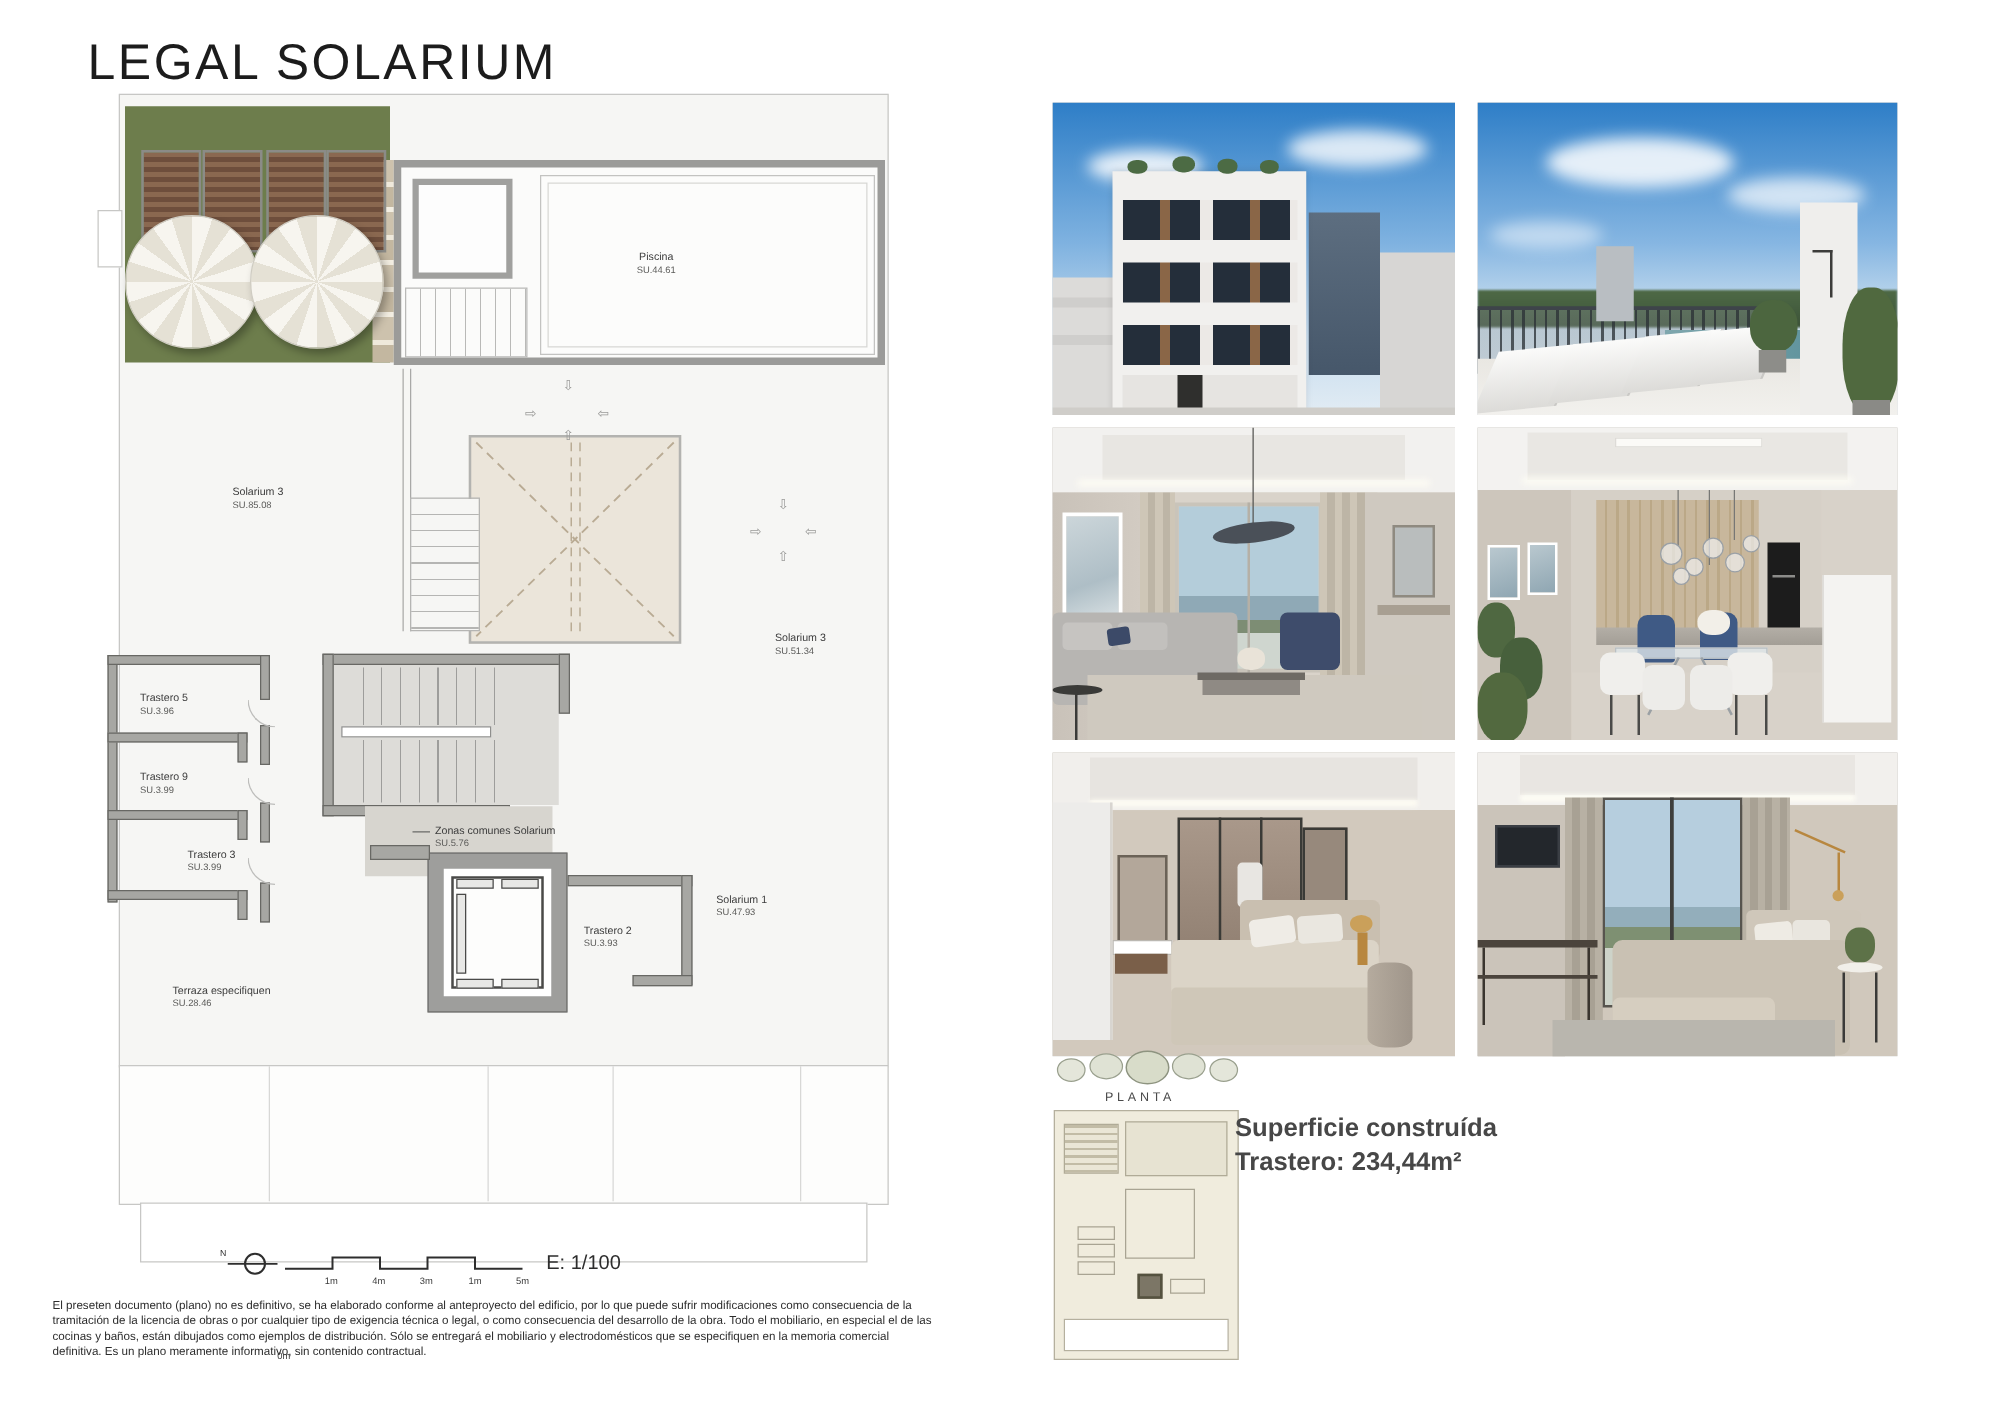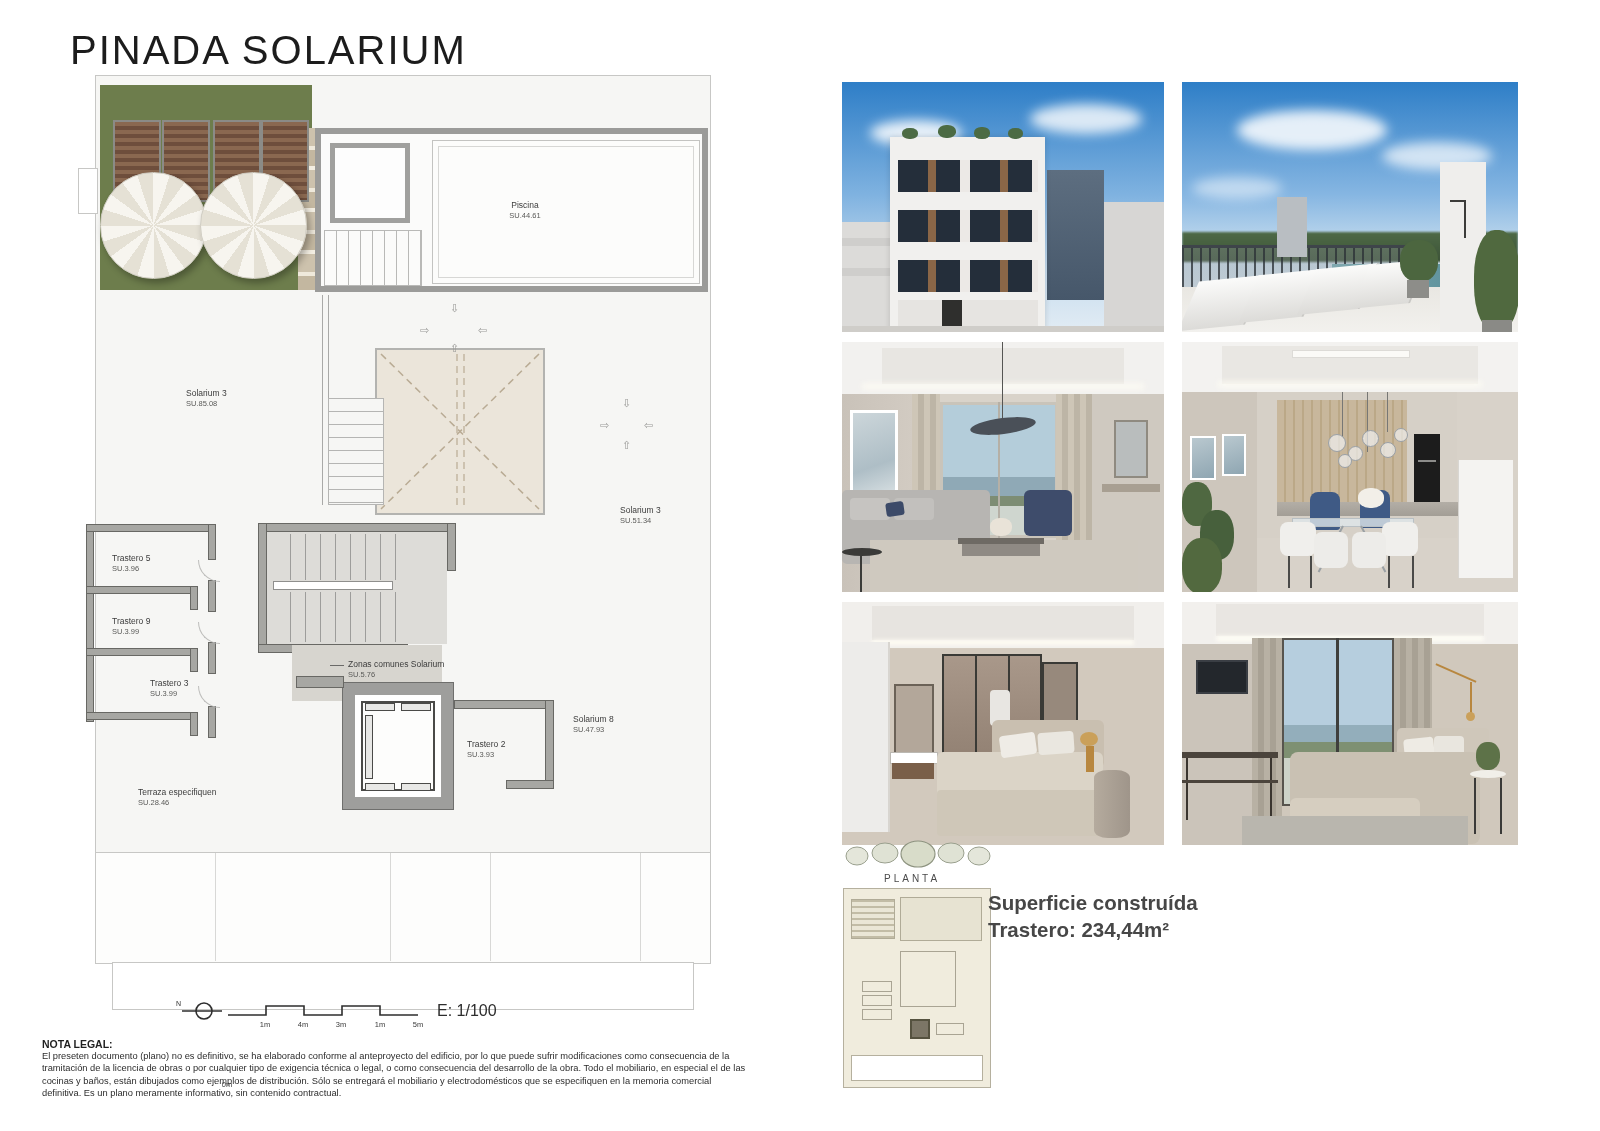--- a/index.html
+++ b/index.html
@@ -24,21 +24,21 @@
   .ratio{font-size:16px;color:#2d2d2d;}
   .pinada{font-size:10px;letter-spacing:3px;color:#4a4a4a;}
   
   .ph{position:absolute;overflow:hidden;background:#cfcfcd;}
   .cloud{background:#ffffff;border-radius:50%;filter:blur(6px);}
   .blob{border-radius:45%;}
 </style>
 </head>
 <body>
 
-<div class="a title" style="left:70px;top:28px;">PINADA SOLARIUM</div>
+<div class="a title" style="left:70px;top:28px;">LEGAL SOLARIUM</div>
 
 <div class="a" style="left:0;top:0;width:780px;height:1131px;">
 
   <div class="a outline deck" style="left:95px;top:75px;width:614px;height:777px;"></div>
   <div class="a outline" style="left:95px;top:852px;width:614px;height:110px;background:#fdfdfc;"></div>
   <div class="a outline" style="left:112px;top:962px;width:580px;height:46px;background:#ffffff;"></div>
   <div class="a outline" style="left:78px;top:168px;width:18px;height:44px;background:#fff;"></div>
 
   <div class="a" style="left:215px;top:853px;width:1px;height:108px;background:#d8d8d6;"></div>
   <div class="a" style="left:390px;top:853px;width:1px;height:108px;background:#d8d8d6;"></div>
@@ -157,21 +157,21 @@
     <div class="a" style="left:58px;top:100px;width:28px;height:6px;border:1px solid #4a4a48;background:#e8e8e6;"></div>
     <div class="a" style="left:22px;top:32px;width:6px;height:62px;border:1px solid #4a4a48;background:#e8e8e6;"></div>
   </div>
 
   <div class="a wall" style="left:296px;top:676px;width:48px;height:12px;"></div>
   <div class="a wall" style="left:454px;top:700px;width:100px;height:9px;"></div>
   <div class="a wall" style="left:545px;top:700px;width:9px;height:88px;"></div>
   <div class="a wall" style="left:506px;top:780px;width:48px;height:9px;"></div>
 
   <div class="a rlabel" style="left:573px;top:714px;">
-    <span>Solarium 8</span>
+    <span>Solarium 1</span>
     <span class="rarea">SU.47.93</span>
   </div>
   <div class="a rlabel" style="left:467px;top:739px;">
     <span>Trastero 2</span>
     <span class="rarea">SU.3.93</span>
   </div>
   <div class="a rlabel" style="left:138px;top:787px;">
     <span>Terraza especifiquen</span>
     <span class="rarea">SU.28.46</span>
   </div>
@@ -187,21 +187,20 @@
   <div class="a tick" style="left:215px;top:1080px;">0m</div>
   <div class="a tick" style="left:253px;top:1020px;">1m</div>
   <div class="a tick" style="left:291px;top:1020px;">4m</div>
   <div class="a tick" style="left:329px;top:1020px;">3m</div>
   <div class="a tick" style="left:368px;top:1020px;">1m</div>
   <div class="a tick" style="left:406px;top:1020px;">5m</div>
   <div class="a ratio" style="left:437px;top:1002px;">E: 1/100</div>
 </div>
 
 <div class="a" style="left:42px;top:1038px;">
-  <div class="legal-h">NOTA LEGAL:</div>
   <div class="legal-b">El preseten documento (plano) no es definitivo, se ha elaborado conforme al anteproyecto del edificio, por lo que puede sufrir modificaciones como consecuencia de la tramitación de la licencia de obras o por cualquier tipo de exigencia técnica o legal, o como consecuencia del desarrollo de la obra. Todo el mobiliario, en especial el de las cocinas y baños, están dibujados como ejemplos de distribución. Sólo se entregará el mobiliario y electrodomésticos que se especifiquen en la memoria comercial definitiva. Es un plano meramente informativo, sin contenido contractual.</div>
 </div>
 
 <div class="ph" style="left:842px;top:82px;width:322px;height:250px;">
   <div class="a" style="left:0;top:0;right:0;bottom:0;background:linear-gradient(180deg,#2e7ec7 0%,#7fb2e0 45%,#c6dcee 75%,#e2ecf4 100%);"></div>
   <div class="a cloud" style="left:28px;top:38px;width:92px;height:26px;opacity:.85;"></div>
   <div class="a cloud" style="left:188px;top:22px;width:112px;height:30px;opacity:.8;"></div>
   <div class="a cloud" style="left:118px;top:92px;width:72px;height:20px;opacity:.55;"></div>
   <div class="a" style="left:0;top:140px;width:70px;height:110px;background:#dcdbd9;"></div>
   <div class="a" style="left:0;top:156px;width:70px;height:8px;background:#cfcecc;"></div>

